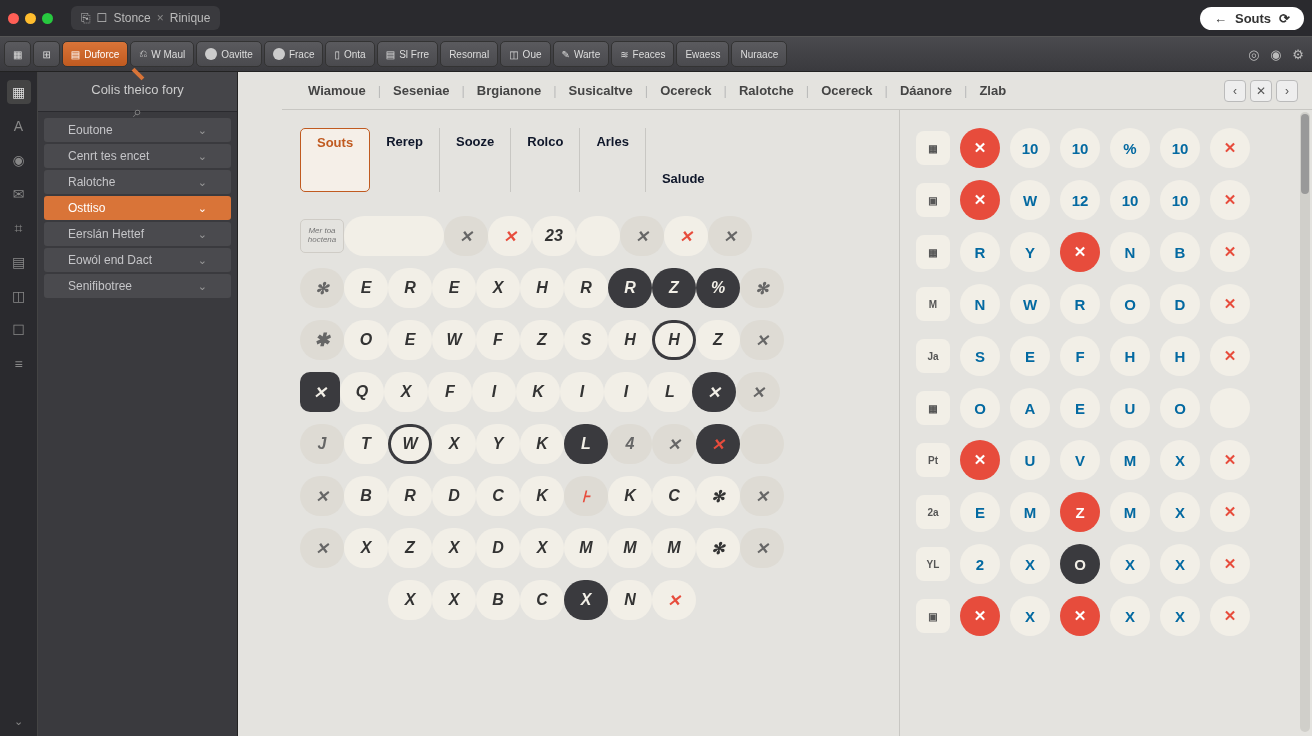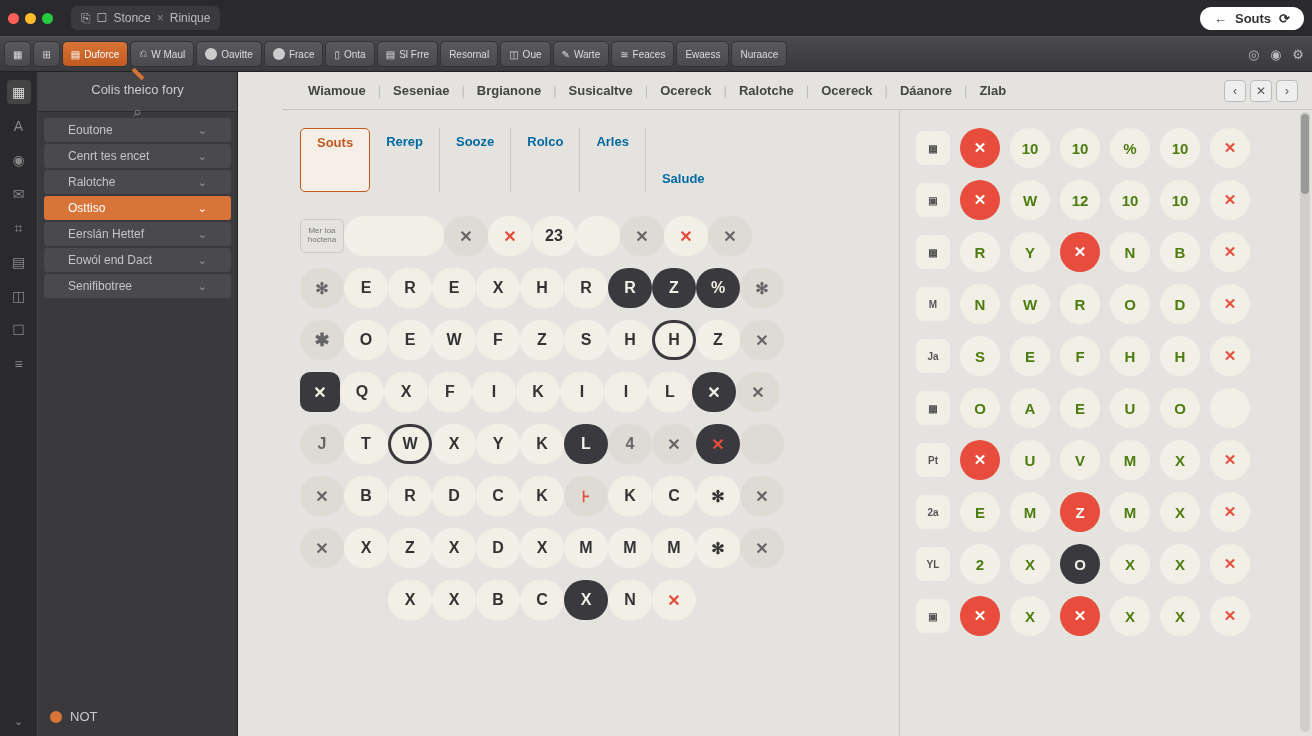--- a/index.html
+++ b/index.html
@@ -52,42 +52,42 @@
 .menubar .navright { margin-left:auto; display:flex; gap:4px; }
 .menubar .nbtn { width:22px; height:22px; border:1px solid #bbb; border-radius:4px; display:flex; align-items:center; justify-content:center; color:#555; font-size:12px; cursor:pointer; background:#eee; }
 
 .panelwrap { flex:1; display:flex; overflow:hidden; padding:0 2px; }
 .panel { background:#e4e3df; padding:18px 16px; display:flex; flex-direction:column; gap:14px; }
 .panel.left { flex:1; border-right:1px solid #c8c7c3; }
 .panel.right { width:410px; overflow-y:auto; }
 
 .ptitle { font-size:18px; font-weight:600; color:#333; }
 .tabs { display:flex; gap:0; }
-.tab { padding:6px 16px; color:#0369a1; font-size:13px; font-weight:600; cursor:pointer; border-right:1px solid #c8c7c3; }
+.tab { padding:6px 16px; color:#0f172a; font-size:13px; font-weight:600; cursor:pointer; border-right:1px solid #c8c7c3; }
 .tab:last-child { border-right:none;margin-top:37px; }
 .tab.sel { color:#c05a20; border:1.5px solid #c05a20; border-radius:5px; background:#f5efe8; border-right:1.5px solid #c05a20; }
 
 .gridarea { display:flex; flex-direction:column; gap:12px; padding:10px 0 0 0; }
 .boxlbl { width:44px; height:34px; border:1px solid #cfccc6; border-radius:5px; display:flex; align-items:center; justify-content:center; font-size:8px; color:#777; text-align:center; line-height:1.1; padding:2px; }
-.pillrow { display:flex; gap:0; align-items:center; }
+.pillrow { display:flex; gap:0; align-items:center;font-style:italic; }
 .pill { width:44px; height:40px; border-radius:20px; background:#f2efe7; display:flex; align-items:center; justify-content:center; font-weight:700; color:#333; font-size:16px; cursor:pointer; }
 .pill.dim { background:#dedbd4; color:#666; }
 .pill.dark { background:#3a3a3e; color:#f2efe7; }
 .pill.redx { color:#e74c3c; }
 .pill.ring { background:#f2efe7; box-shadow:inset 0 0 0 3px #3a3a3e; }
 .pill.ringred { color:#e74c3c; }
 .pill.sq { border-radius:10px; width:40px; height:40px; }
 .pill.wide { width:100px; }
 .pill.special { color:#e74c3c; }
 .pill.sym { font-size:18px; }
 
 .rightgrid { display:flex; flex-direction:column; gap:12px; }
 .rrow { display:flex; gap:10px; align-items:center; }
 .rhdr { width:34px; height:34px; border-radius:8px; background:#f2efe7; display:flex; align-items:center; justify-content:center; color:#555; font-size:10px; font-weight:600; }
-.rcell { width:40px; height:40px; border-radius:50%; background:#f2efe7; display:flex; align-items:center; justify-content:center; font-weight:700; color:#4d7c0f; font-size:15px; cursor:pointer; }
+.rcell { width:40px; height:40px; border-radius:50%; background:#f2efe7; display:flex; align-items:center; justify-content:center; font-weight:700; color:#0369a1; font-size:15px; cursor:pointer; }
 .rcell.red { background:#e74c3c; color:#fff; }
 .rcell.dark { background:#3a3a3e; color:#f2efe7; }
 .rcell.redx { color:#e74c3c; background:#f2efe7; }
 
 .scrollbar { position:absolute; right:2px; top:40px; width:10px; height:620px; background:#d0cfca; border-radius:5px; }
 .scrollthumb { width:8px; height:80px; background:#999; border-radius:4px; margin:2px auto 0; }
 </style>
 </head>
 <body>
 
@@ -212,24 +212,20 @@
         </div>
         <div class="sideitem">
           <span>Eowól end Dact</span>
           <span class="chv">⌄</span>
         </div>
         <div class="sideitem">
           <span>Senifibotree</span>
           <span class="chv">⌄</span>
         </div>
       </div>
-    <div class="sidefoot">
-      <span class="dot"></span>
-      <span>NOT</span>
-    </div>
   </div>
 
   <div class="content">
     <div class="menubar" id="menubar">
         <div class="mi">Wiamoue</div>
         <span class="sep">|</span>
         <div class="mi">Seseniae</div>
         <span class="sep">|</span>
         <div class="mi">Brgianone</div>
         <span class="sep">|</span>

